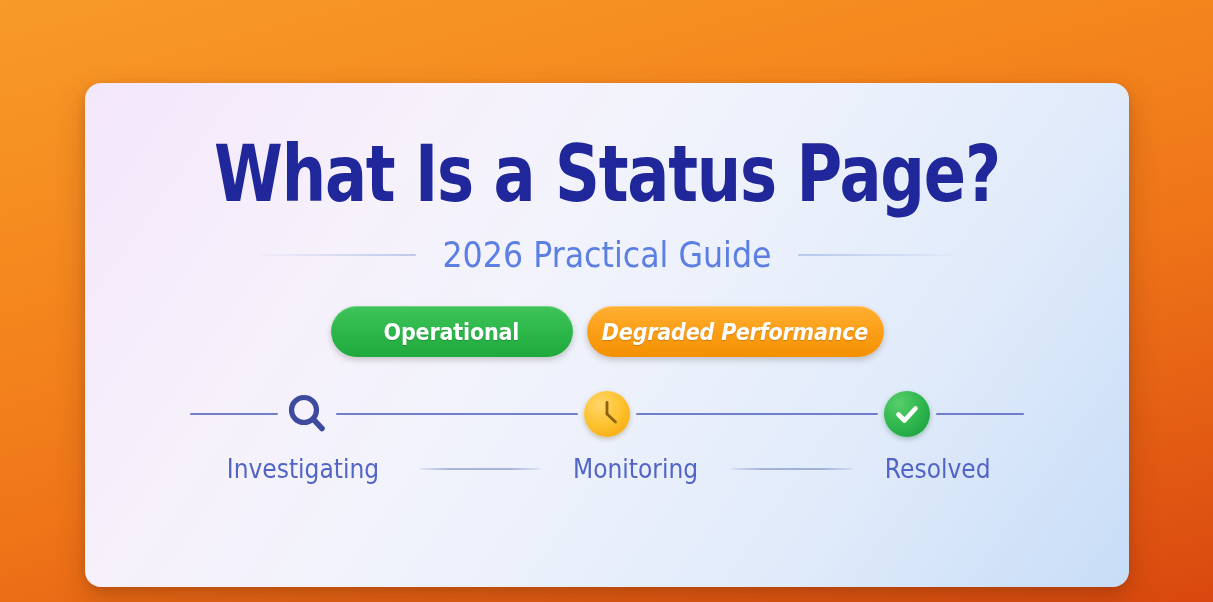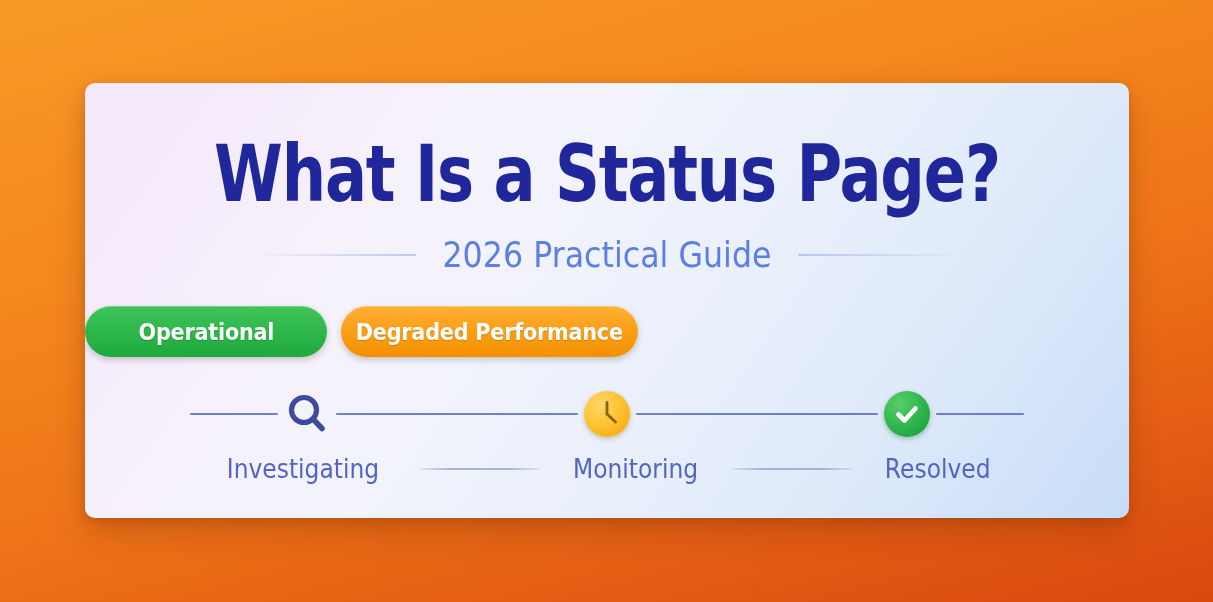--- a/index.html
+++ b/index.html
@@ -20,22 +20,22 @@
         #D9480F 100%);
     position: relative;
   }
 
   
   #card {
     position: absolute;
     left: 85px;
     top: 83px;
     width: 1044px;
-    height: 435px;
-    border-radius: 10px;
+    height: 504px;
+    border-radius: 16px;
     background:
       linear-gradient(125deg,
         #F3E7FA 0%,
         #F5EBFB 12%,
         #F6F1FB 26%,
         #F2F3FC 42%,
         #EAF0FB 58%,
         #DFEAFA 76%,
         #CFE1F8 92%,
         #C7DDF7 100%);
@@ -98,21 +98,21 @@
   }
 
   
   #pill-row {
     position: absolute;
     left: 0;
     right: 0;
     top: 223px;
     display: flex;
     align-items: center;
-    justify-content: flex-start;
+    justify-content: center;
     gap: 14px;
   }
   .pill {
     height: 51px;
     border-radius: 26px;
     display: flex;
     align-items: center;
     justify-content: center;
     font-family: "DejaVu Sans", sans-serif;
     font-weight: 700;
@@ -125,20 +125,21 @@
   }
   .pill > span { transform: scaleX(0.90); display: block; }
 
   .pill.operational {
     width: 242px;
     background: linear-gradient(to bottom, #3FC35A 0%, #2FB94C 45%, #1FA83C 100%);
   }
   .pill.degraded {
     width: 297px;
     background: linear-gradient(to bottom, #FFB033 0%, #FCA01A 45%, #F39000 100%);
+    font-style: italic;
   }
   .pill.outage {
     width: 255px;
     background: linear-gradient(to bottom, #F5414A 0%, #EE2A34 45%, #E01B27 100%);
   }
 
   
   #timeline {
     position: absolute;
     left: 105px;

